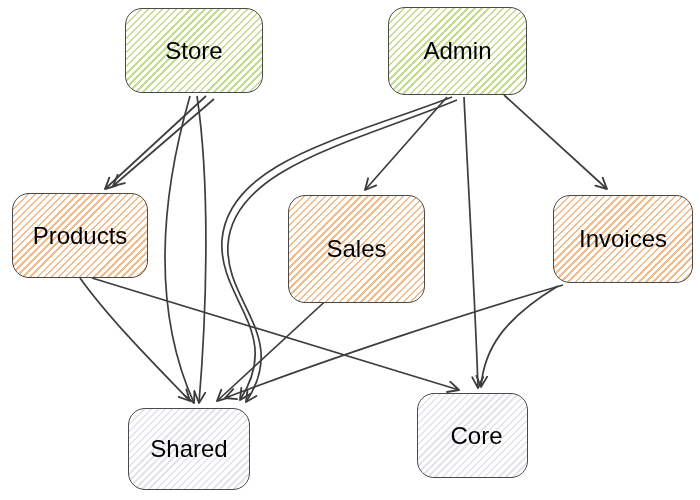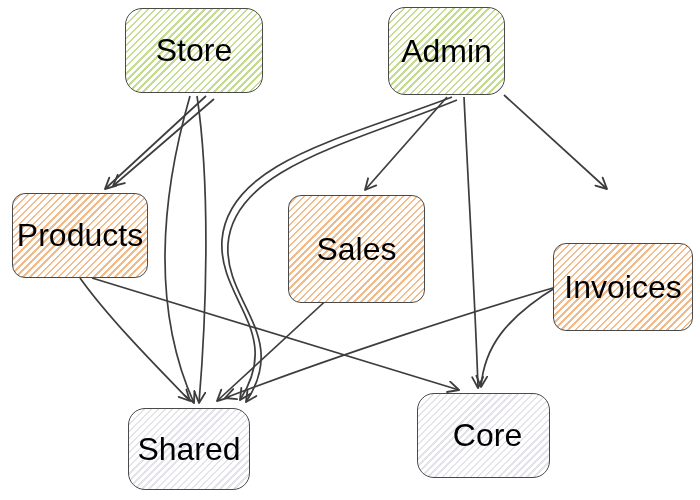--- a/index.html
+++ b/index.html
@@ -3,31 +3,31 @@
 <meta charset="utf-8">
 <style>
   html,body{margin:0;padding:0;}
   body{width:700px;height:500px;background:#ffffff;overflow:hidden;
        font-family:"Liberation Sans", sans-serif;}
   .canvas{position:relative;width:700px;height:500px;background:#ffffff;}
   .edge-layer{position:absolute;left:0;top:0;width:700px;height:500px;}
   .edge{fill:none;stroke:#3d3d3d;stroke-width:1.7;}
   .node{position:absolute;display:flex;align-items:center;justify-content:center;
         border:1.6px solid #4a4a4a;border-radius:17px;
-        font-size:32px;color:#000;box-sizing:border-box;}
+        font-size:24px;color:#000;box-sizing:border-box;}
   .hatch-green {background:repeating-linear-gradient(135deg,#c3dc8f 0 1.7px,#ffffff 1.7px 5px);}
-  .hatch-orange{background:repeating-linear-gradient(135deg,#f2bb8c 0 1.7px,#ffffff 1.7px 5px);border-radius:13px;}
+  .hatch-orange{background:repeating-linear-gradient(135deg,#f2bb8c 0 1.7px,#ffffff 1.7px 5px);}
   .hatch-gray  {background:repeating-linear-gradient(135deg,#e3e3e9 0 1.7px,#ffffff 1.7px 5px);}
   .n-store   {left:125px;top:8px;  width:138px;height:85px;}
-  .n-admin   {left:388px;top:7px;  width:117px;height:88px;}
+  .n-admin   {left:388px;top:7px;  width:139px;height:88px;}
   .n-products{left:12px; top:193px;width:136px;height:85px;}
   .n-sales   {left:288px;top:195px;width:137px;height:108px;}
-  .n-invoices{left:553px;top:195px;width:140px;height:88px;margin-top:48px;}
+  .n-invoices{left:553px;top:195px;width:140px;height:88px;}
   .n-shared  {left:128px;top:408px;width:122px;height:82px;}
-  .n-core    {left:417px;top:393px;width:133px;height:85px;padding-left:8px;}
+  .n-core    {left:417px;top:393px;width:111px;height:85px;padding-left:8px;}
 </style>
 </head>
 <body>
 
 <div class="canvas">
 
   <svg class="edge-layer" width="700" height="500" viewBox="0 0 700 500" xmlns="http://www.w3.org/2000/svg">
     <defs>
       <marker id="arrow" viewBox="0 0 12 12" refX="11" refY="6" markerWidth="13" markerHeight="13" markerUnits="userSpaceOnUse" orient="auto">
         <path d="M1,1 L11,6 L1,11" fill="none" stroke="#3d3d3d" stroke-width="1.7" stroke-linecap="round" stroke-linejoin="round"></path>

